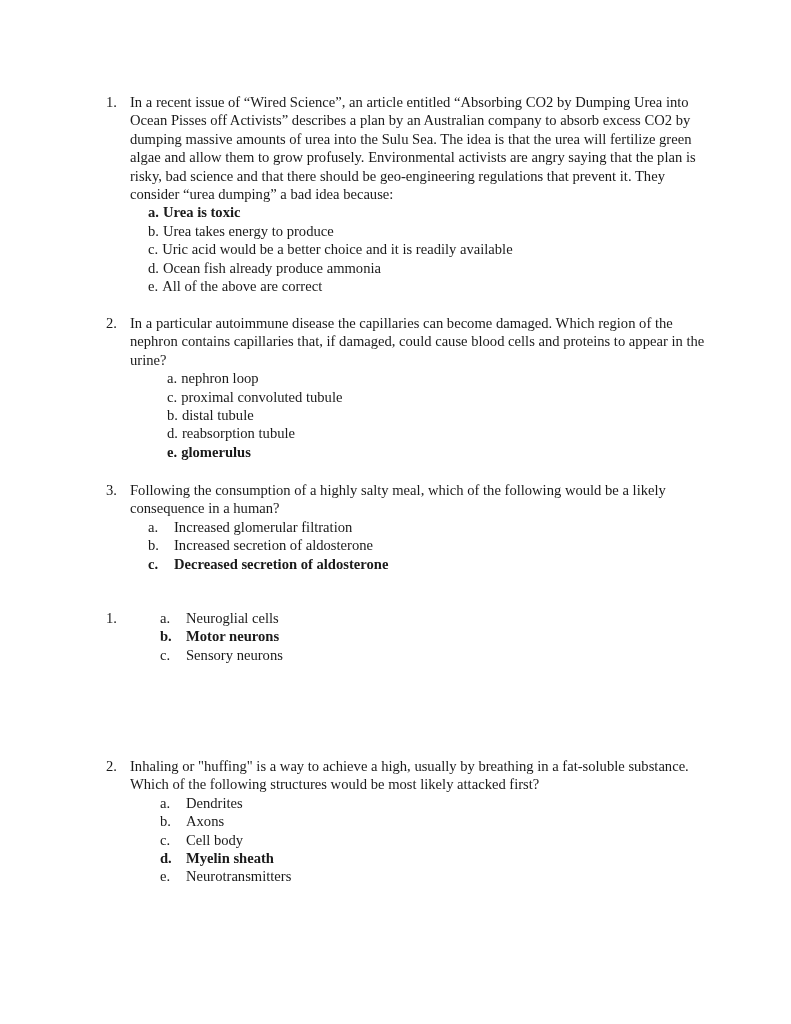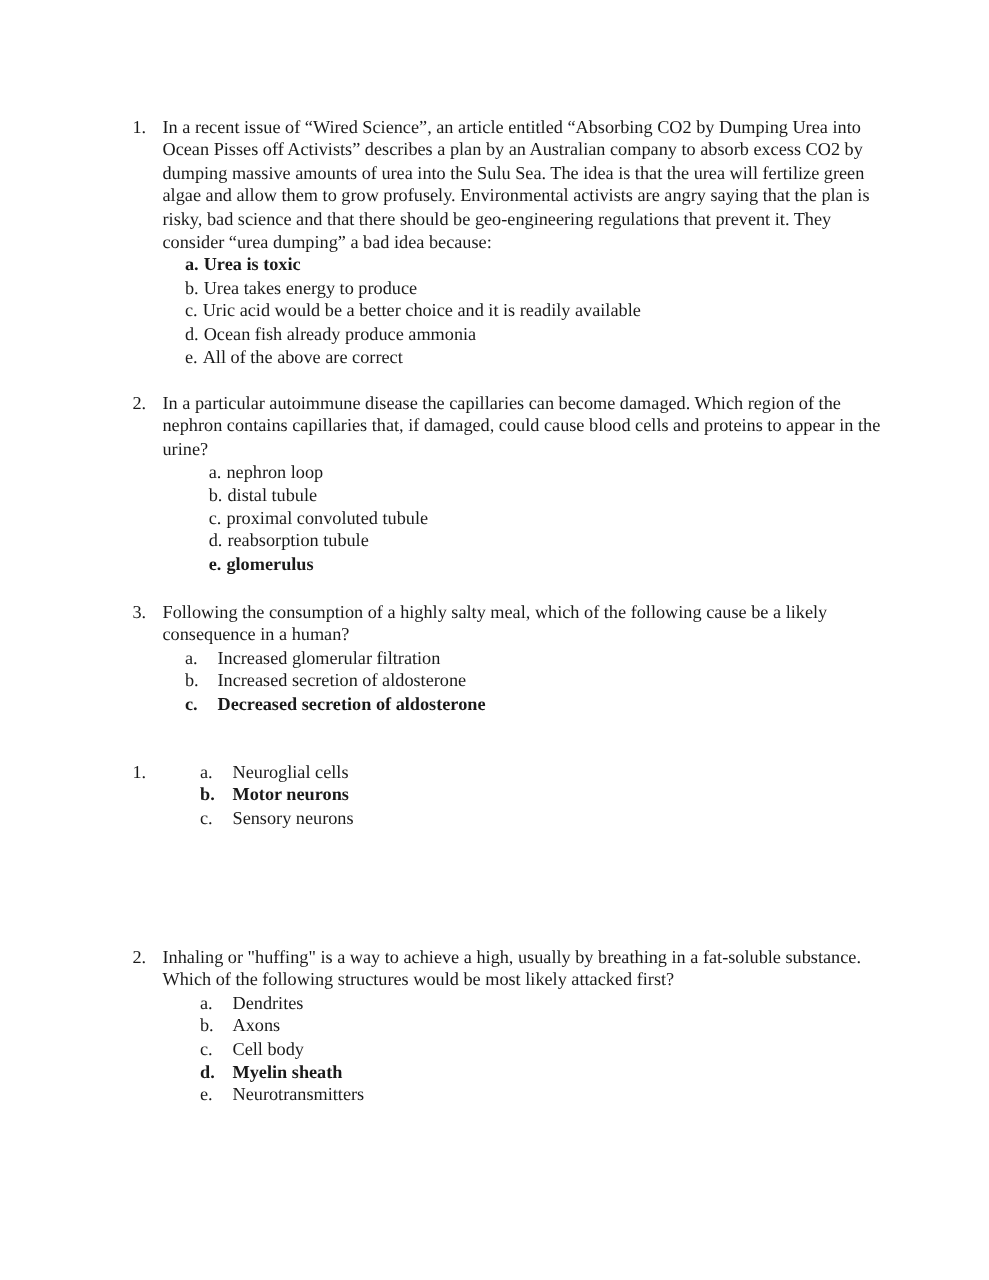--- a/index.html
+++ b/index.html
@@ -34,30 +34,30 @@
       <li class="opt"><span class="opt-letter">d.</span><span>Ocean fish already produce ammonia</span></li>
       <li class="opt"><span class="opt-letter">e.</span><span>All of the above are correct</span></li>
     </ul>
   </div>
 
   <div class="q style1" style="top:314px;">
     <span class="q-num">2.</span>
     <div class="q-text">In a particular autoimmune disease the capillaries can become damaged. Which region of the nephron contains capillaries that, if damaged, could cause blood cells and proteins to appear in the urine?</div>
     <ul class="opts" style="margin-left:61px;">
       <li class="opt"><span class="opt-letter">a.</span><span>nephron loop</span></li>
+      <li class="opt"><span class="opt-letter">c.</span><span>proximal convoluted tubule</span></li>
       <li class="opt"><span class="opt-letter">b.</span><span>distal tubule</span></li>
-      <li class="opt"><span class="opt-letter">c.</span><span>proximal convoluted tubule</span></li>
       <li class="opt"><span class="opt-letter">d.</span><span>reabsorption tubule</span></li>
       <li class="opt bold"><span class="opt-letter">e.</span><span>glomerulus</span></li>
     </ul>
   </div>
 
   <div class="q style2" style="top:481px;">
     <span class="q-num">3.</span>
-    <div class="q-text">Following the consumption of a highly salty meal, which of the following cause be a likely consequence in a human?</div>
+    <div class="q-text">Following the consumption of a highly salty meal, which of the following would be a likely consequence in a human?</div>
     <ul class="opts">
       <li class="opt"><span class="opt-letter">a.</span><span>Increased glomerular filtration</span></li>
       <li class="opt"><span class="opt-letter">b.</span><span>Increased secretion of aldosterone</span></li>
       <li class="opt bold"><span class="opt-letter">c.</span><span>Decreased secretion of aldosterone</span></li>
     </ul>
   </div>
 
   <div class="q style3" style="top:609px;">
     <span class="q-num">1.</span>
     <ul class="opts">

